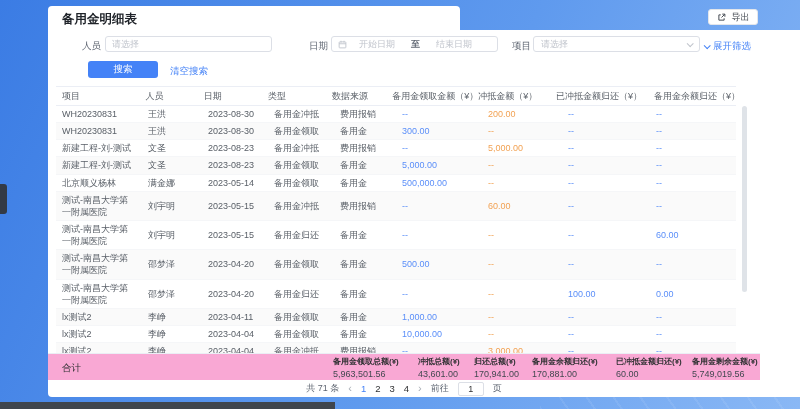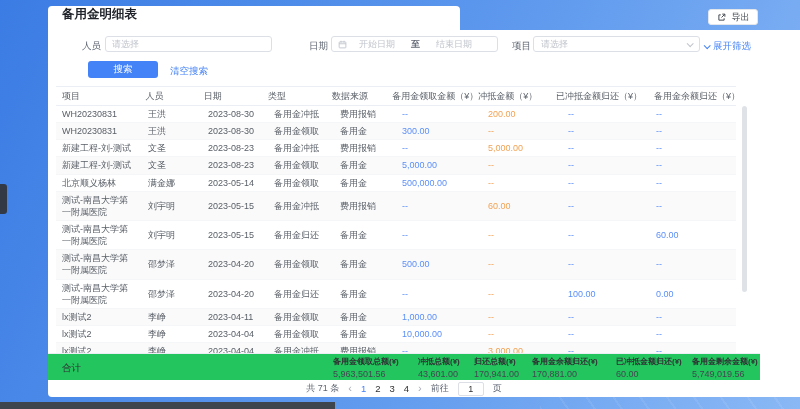--- a/index.html
+++ b/index.html
@@ -8,21 +8,21 @@
   .bg { position:absolute; inset:0; width:800px; height:409px;
     background:linear-gradient(115deg,#3b7ce4 0%,#5f9aee 55%,#8ab8f5 100%); }
   .bg::after { content:""; position:absolute; right:0; bottom:0; width:260px; height:180px;
     background:repeating-linear-gradient(55deg, rgba(255,255,255,0.08) 0 2px, transparent 2px 22px); }
   .side-handle { position:absolute; left:0; top:184px; width:7px; height:30px;
     background:#333a45; border-radius:0 3px 3px 0; z-index:5; }
   .bottom-edge { position:absolute; left:0; top:402px; width:335px; height:7px;
     background:#3f454d; z-index:4; }
 
   .title-tab { position:absolute; left:48px; top:6px; width:412px; height:26px;
-    background:#ffffff; border-radius:4px 4px 0 0; display:flex; align-items:flex-start; z-index:2; }
+    background:#ffffff; border-radius:4px 4px 0 0; display:flex; align-items:center; z-index:2; }
   .title-tab .t { font-size:12.5px; font-weight:bold; color:#1f2329; margin-left:14px; }
 
   .export-btn { position:absolute; left:708px; top:9px; width:50px; height:16px;
     background:#ffffff; border:1px solid #e3e6eb; border-radius:3px; z-index:3;
     display:flex; align-items:center; justify-content:center; gap:6px; cursor:pointer; }
   .export-btn span { font-size:9px; color:#434850; }
 
   .panel { position:absolute; left:48px; top:30px; width:796px; height:367px;
     background:#ffffff; border-radius:0 4px 4px 4px; z-index:2; }
 
@@ -57,21 +57,21 @@
   .trow.alt { background:#fafafa; }
   .cell { padding:2px 6px; font-size:9px; color:#5a6068; line-height:1.35; }
   .c0{width:86px;} .c1{width:60px;} .c2{width:66px;} .c3{width:66px;} .c4{width:62px;}
   .c5{width:86px;} .c6{width:80px;} .c7{width:88px;} .c8{flex:1;}
   .blue { color:#5b8ff9; } .orange { color:#f2a254; }
   .vscroll { position:absolute; left:694px; top:76px; width:5px; height:186px;
     background:#dfe3e8; border-radius:3px; }
 
   
   .summary { position:absolute; left:0; top:323px; width:712px; height:27px;
-    background:#22c55e; border-top:1px solid #ebeef5; }
+    background:#f9a8d4; border-top:1px solid #ebeef5; }
   .sum-label { position:absolute; left:14px; top:8px; font-size:9.5px; color:#303133; }
   .stat { position:absolute; top:2px; }
   .stat .sl { font-size:8px; font-weight:600; color:#303133; white-space:nowrap; }
   .stat .sv { font-size:9px; color:#434850; margin-top:2px; white-space:nowrap; }
 
   
   .pagination { position:absolute; left:0; top:350px; width:712px; height:17px;
     display:flex; align-items:center; justify-content:center; gap:9px; }
   .pg-total { font-size:9px; color:#5f6672; }
   .pg-arrow { font-size:11px; color:#a8adb5; cursor:pointer; line-height:1; }

